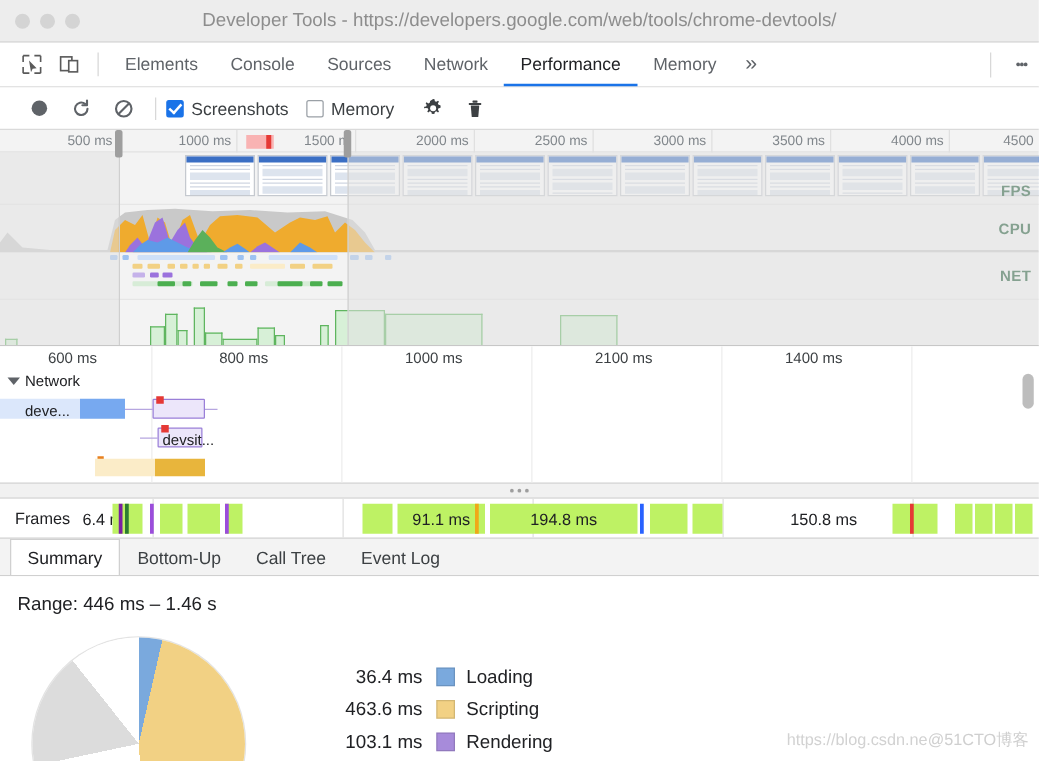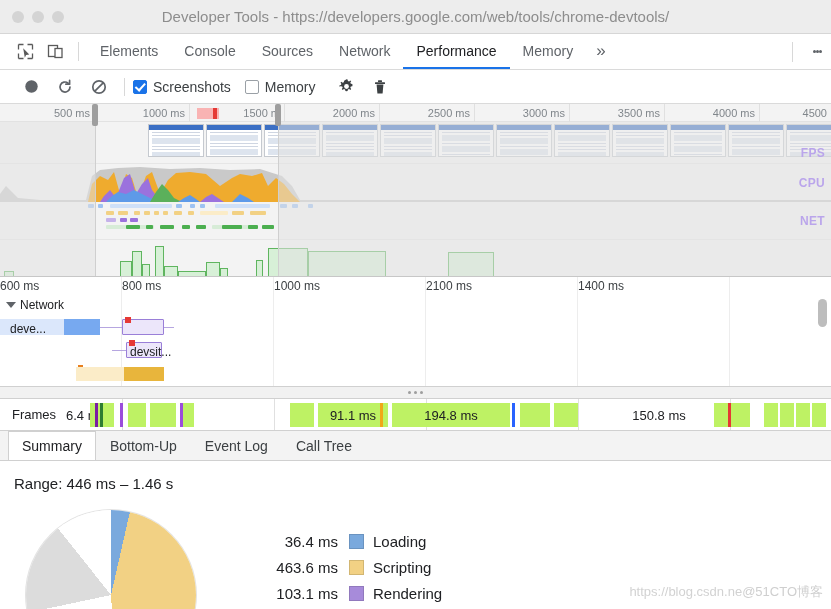--- a/index.html
+++ b/index.html
@@ -102,21 +102,21 @@
     border-right: 1px solid #e0e0e0;
   }
   .ov-rows { position: absolute; top: 18px; left: 0; right: 0; bottom: 0; }
   .ov-row { position: absolute; left: 0; right: 0; border-bottom: 1px solid #e6e6e6; }
   .ov-row-fps { top: 0; height: 42px; }
   .ov-row-cpu { top: 42px; height: 38px; }
   .ov-row-net { top: 80px; height: 38px; }
   .ov-row-film { top: 118px; height: 37px; border-bottom: none; }
   .ov-label {
     position: absolute; right: 6px; font-size: 12px; font-weight: bold;
-    color: #8b5cf6; letter-spacing: 0.3px;
+    color: #14532d; letter-spacing: 0.3px;
   }
   .ov-label-fps { top: 42px; }
   .ov-label-cpu { top: 84px; }
   .ov-label-net { top: 122px; }
   
   .ov-window-dim {
     position: absolute; top: 18px; bottom: 0;
     background: rgba(255,255,255,0.62);
   }
   .ov-handle {
@@ -139,21 +139,21 @@
   
   .flamepane {
     flex: 0 0 110px; position: relative; background: #fff;
     border-bottom: 1px solid #d0d0d0; overflow: hidden;
   }
   .fl-ruler { position: absolute; top: 0; left: 0; right: 0; height: 20px; }
   .fl-tick {
     position: absolute; top: 0; height: 110px;
     border-right: 1px solid #ededed;
     font-size: 12px; color: #3c4043; line-height: 18px;
-    text-align: left; padding-right: 5px;
+    text-align: center; padding-right: 5px;
   }
   .fl-group {
     position: absolute; top: 21px; left: 6px;
     font-size: 12px; color: #202124; display: flex; align-items: center; gap: 4px;
     cursor: pointer; z-index: 3;
   }
   .tri { width: 0; height: 0; border-left: 5px solid transparent; border-right: 5px solid transparent; border-top: 6px solid #5f6368; }
   .req {
     position: absolute; height: 16px; z-index: 2;
     border: 1px solid #9a7fd8; background: #ece6fa; border-radius: 1px;
@@ -538,21 +538,21 @@
       <div class="fl-tick" style="left:730px;width:101px;border-right:none;"></div>
     </div>
 
     <div class="fl-group">
       <span class="tri"></span>
       <span>Network</span>
     </div>
 
     <div class="req-bluelight" style="left:0px;top:42px;width:64px;"></div>
     <div class="req-blue" style="left:64px;top:42px;width:36px;"></div>
-    <div class="req-label" style="left:10px;top:45px;">deve...</div>
+    <div class="req-label" style="left:20px;top:45px;">deve...</div>
     <div class="req-whisker" style="left:100px;top:50px;width:22px;"></div>
     <div class="req" style="left:122px;top:42px;width:42px;">
       <span class="prio"></span>
     </div>
     <div class="req-whisker" style="left:164px;top:50px;width:10px;"></div>
 
     <div class="req-whisker" style="left:112px;top:73px;width:14px;"></div>
     <div class="req" style="left:126px;top:65px;width:36px;">
       <span class="prio"></span>
     </div>
@@ -603,22 +603,22 @@
     <div class="frame-div" style="left:728px;background:#e53935;"></div>
     <div class="frame-blk" style="left:764px;width:14px;"></div>
     <div class="frame-blk" style="left:780px;width:14px;"></div>
     <div class="frame-blk" style="left:796px;width:14px;"></div>
     <div class="frame-blk" style="left:812px;width:14px;"></div>
   </div>
 
   <div class="btabs">
     <div class="btab active">Summary</div>
     <div class="btab">Bottom-Up</div>
+    <div class="btab">Call Tree</div>
     <div class="btab">Event Log</div>
-    <div class="btab">Call Tree</div>
   </div>
 
   <div class="summary">
     <div class="range-text">Range: 446 ms – 1.46 s</div>
     <div class="sum-body">
       <div class="pie-wrap">
         <div class="pie" style="background: conic-gradient(
                #7aa9dd 0deg 12.8deg,
                #f2d184 12.8deg 176.3deg,
                #ffffff 176.3deg 258.0deg,

